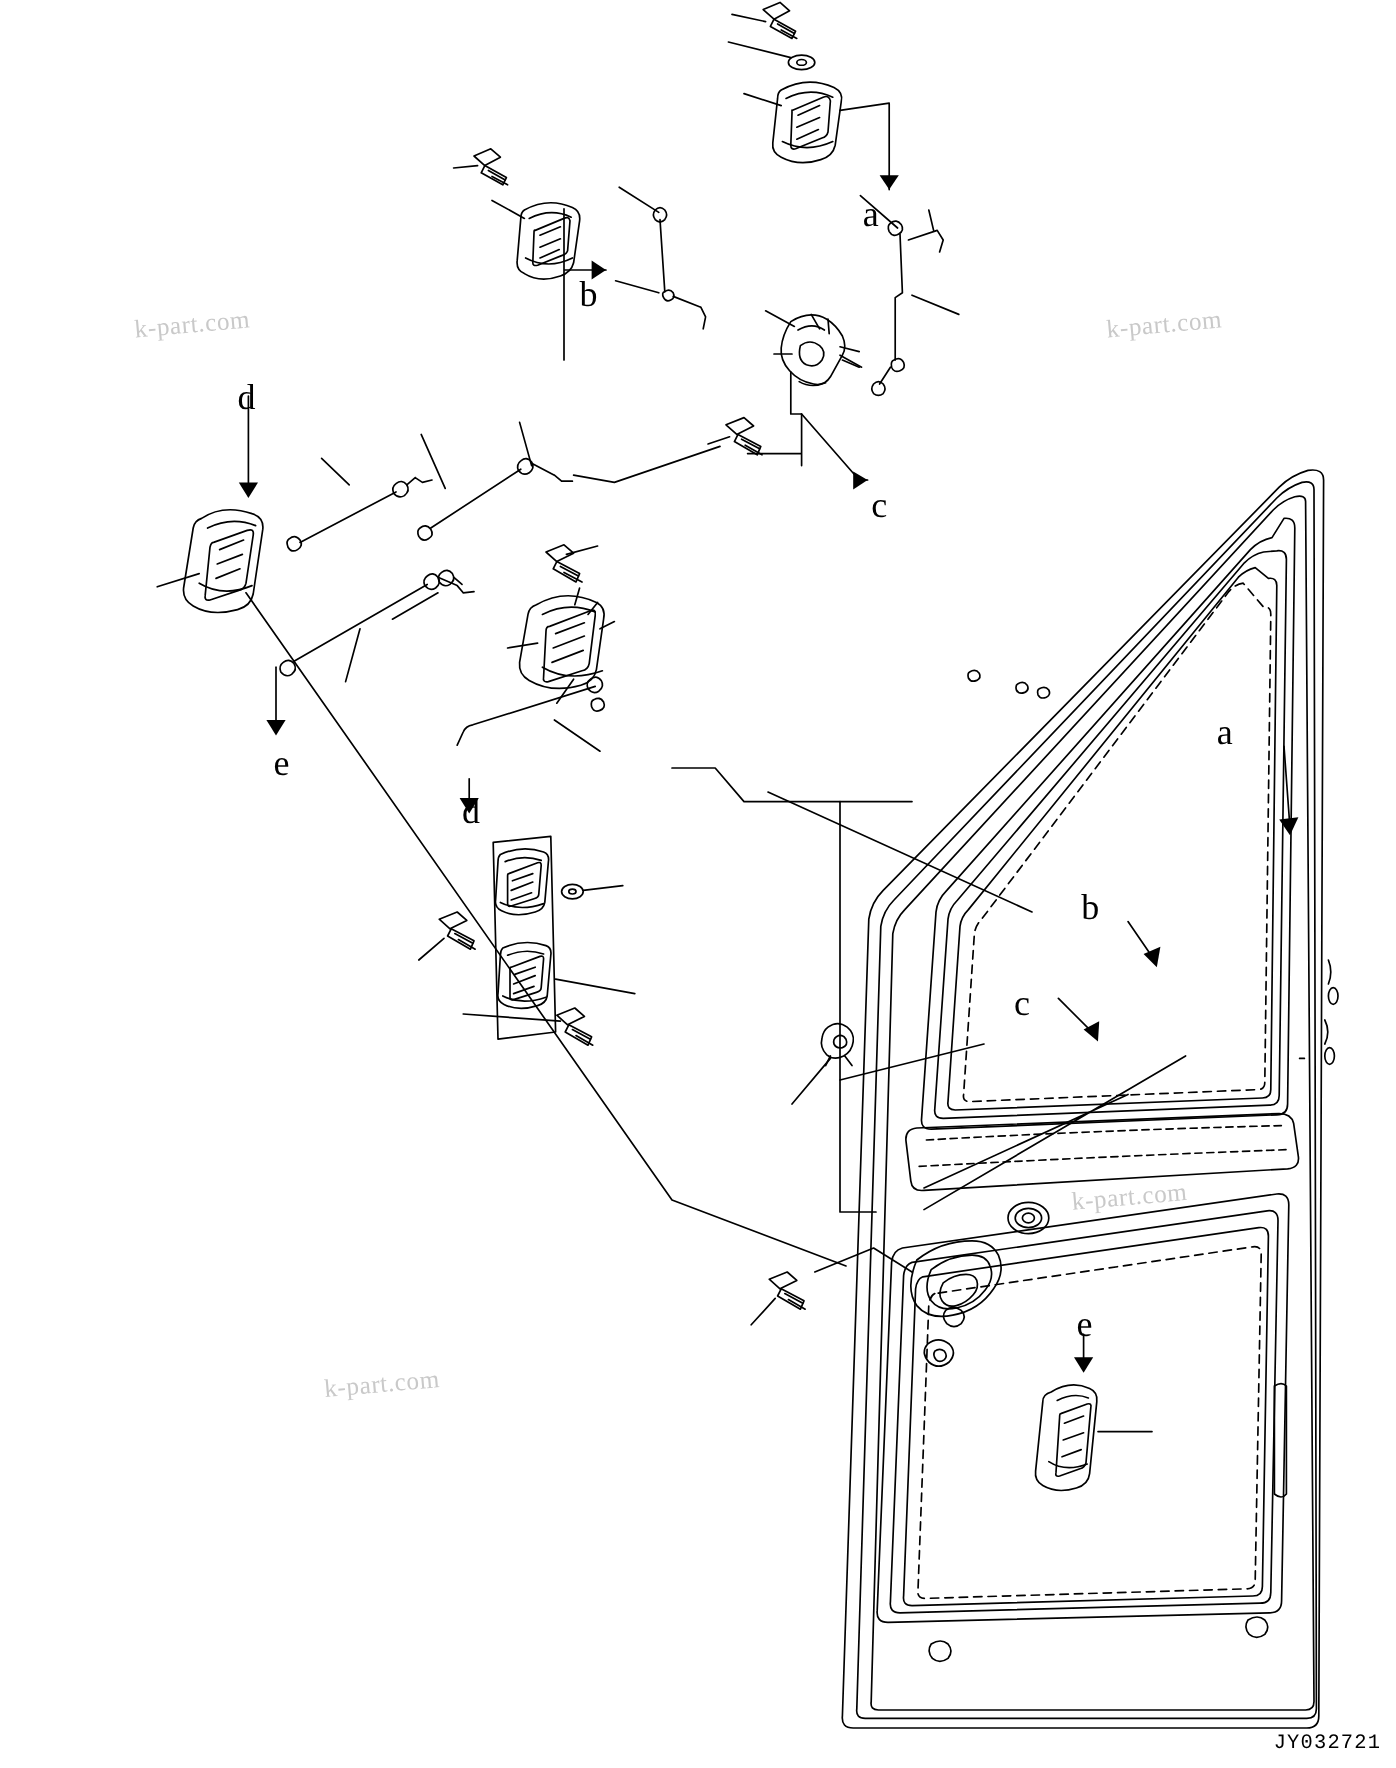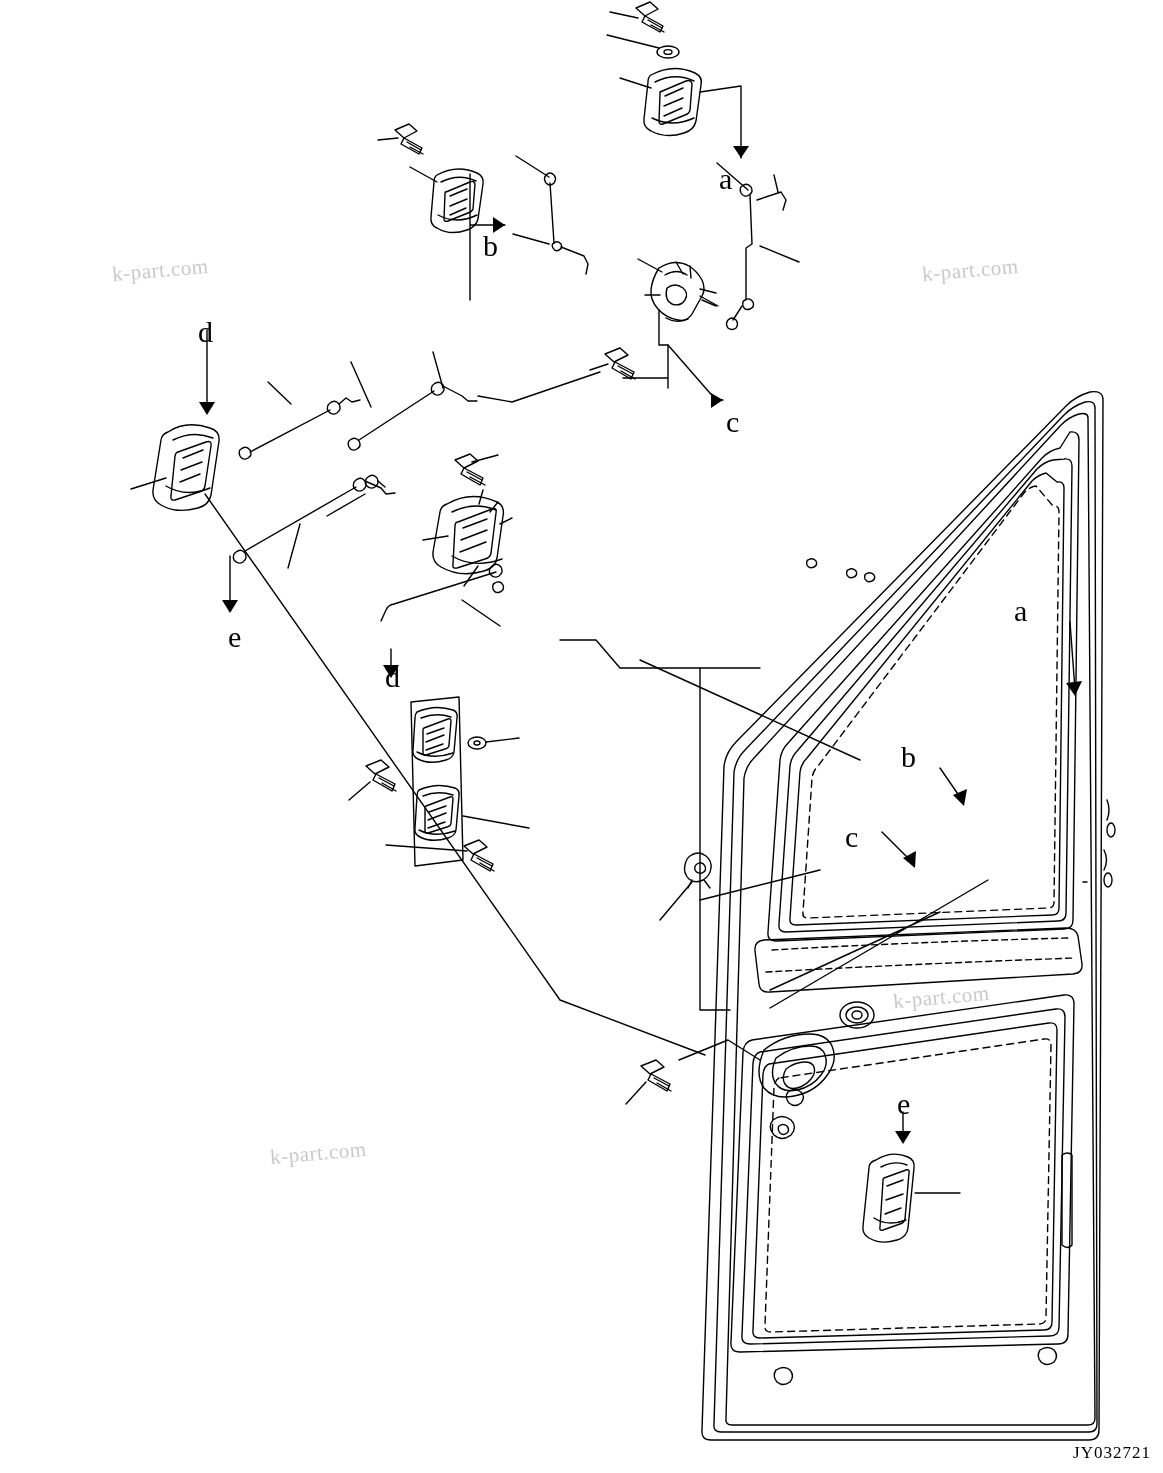--- a/index.html
+++ b/index.html
@@ -45,21 +45,21 @@
     position: absolute;
     font-family: "Liberation Serif", serif;
     font-size: 30px;
     color: #000;
     user-select: none;
   }
   .partcode {
     position: absolute;
     right: 12px;
     bottom: 10px;
-    font-family: Liberation Serif, serif;
+    font-family: Liberation Mono, monospace;
     font-size: 17px;
     letter-spacing: 1px;
     color: #000;
   }
 </style>
 </head>
 <body>
 
 <div id="diagram-root">
 

